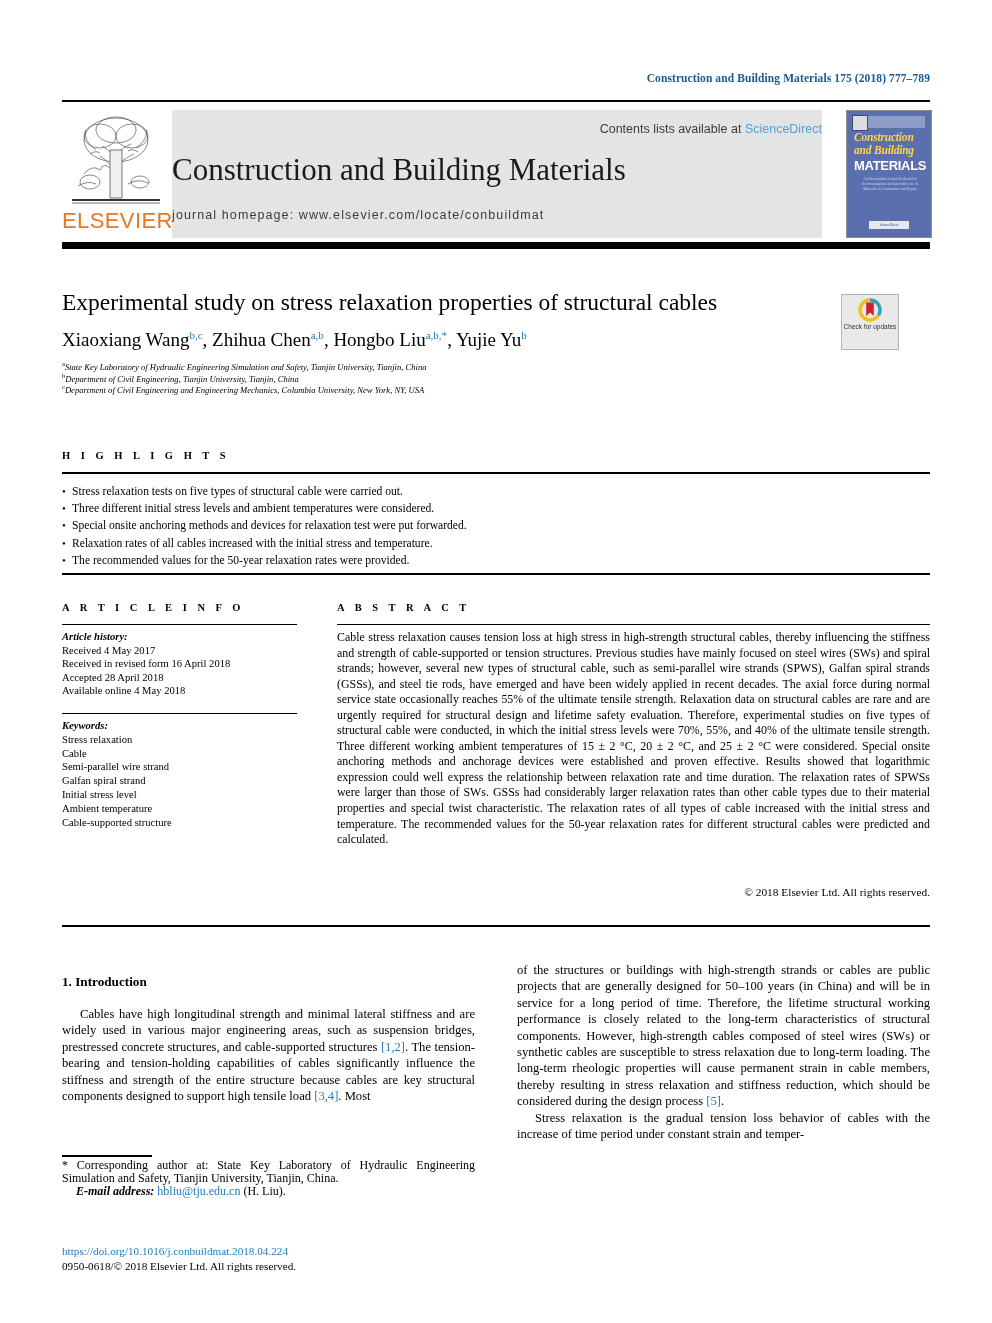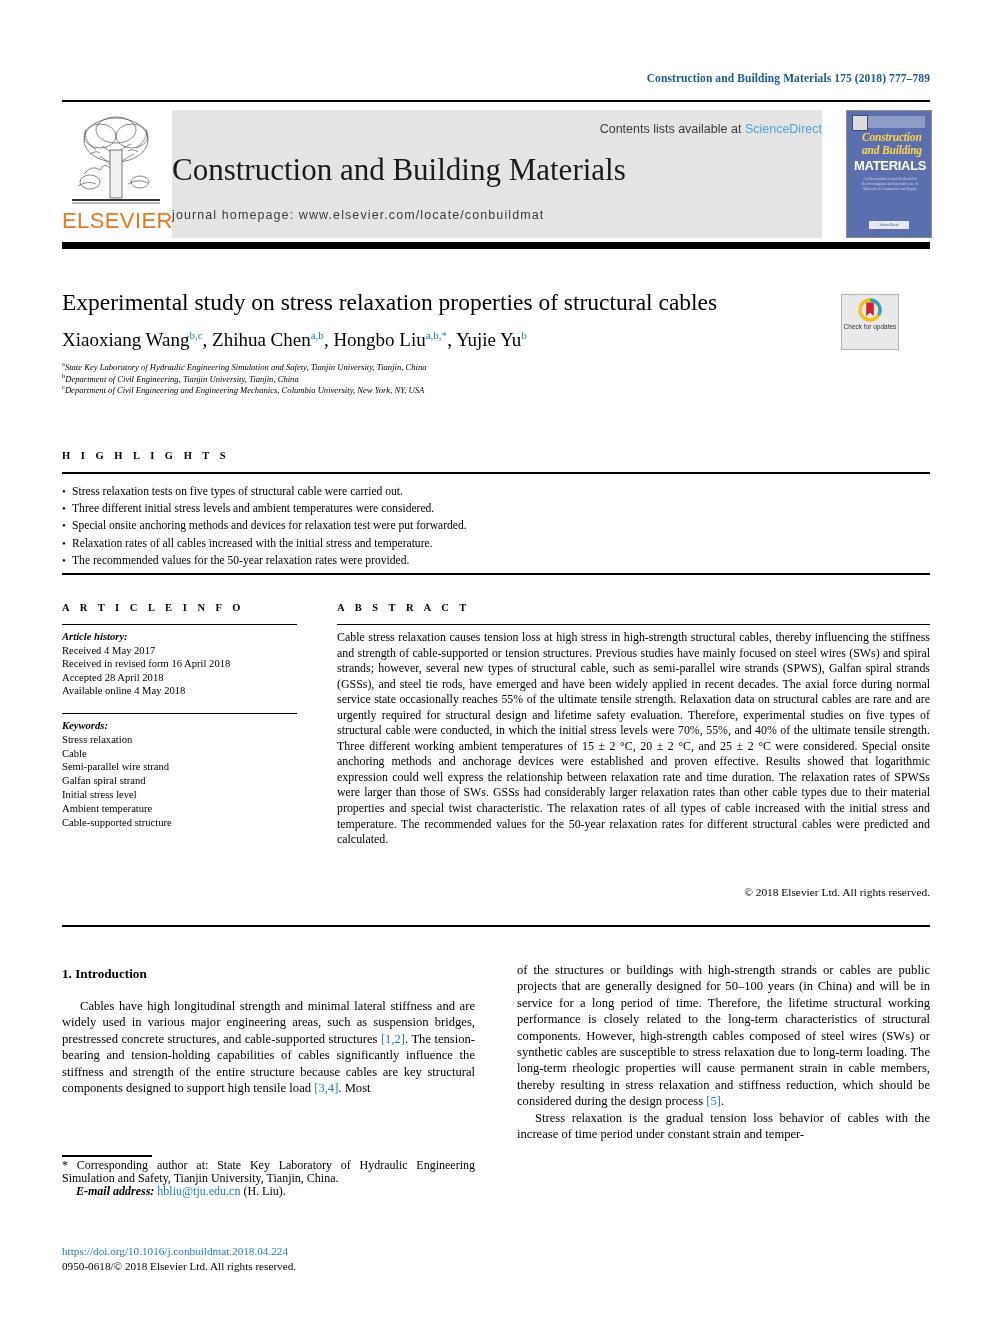--- a/index.html
+++ b/index.html
@@ -134,21 +134,20 @@
   .cover-l1, .cover-l2 {
     position: absolute;
     left: 7px;
     width: 72px;
     font-family: "Liberation Serif", serif;
     font-style: italic;
     font-weight: bold;
     font-size: 11.5px;
     color: #ffd34d;
     letter-spacing: -0.2px;
-    margin-left: 8px;
   }
   .cover-l1 { top: 20px; }
   .cover-l2 { top: 33px; }
   .cover-l3 {
     position: absolute;
     left: 7px; top: 47px;
     width: 72px;
     font-family: "Liberation Sans", sans-serif;
     font-weight: bold;
     font-size: 13px;
@@ -379,21 +378,21 @@
   }
   .col-right {
     position: absolute;
     left: 517px; top: 962px;
     width: 413px;
   }
   .sec-title {
     font-family: "Liberation Serif", serif;
     font-weight: bold;
     font-size: 13.2px;
-    margin: 4px 0 16px 0;
+    margin: 12px 0 16px 0;
   }
   .para {
     font-family: "Liberation Serif", serif;
     font-size: 12.6px;
     line-height: 16.4px;
     text-align: justify;
     text-justify: inter-word;
     margin: 0;
     hyphens: none;
   }

